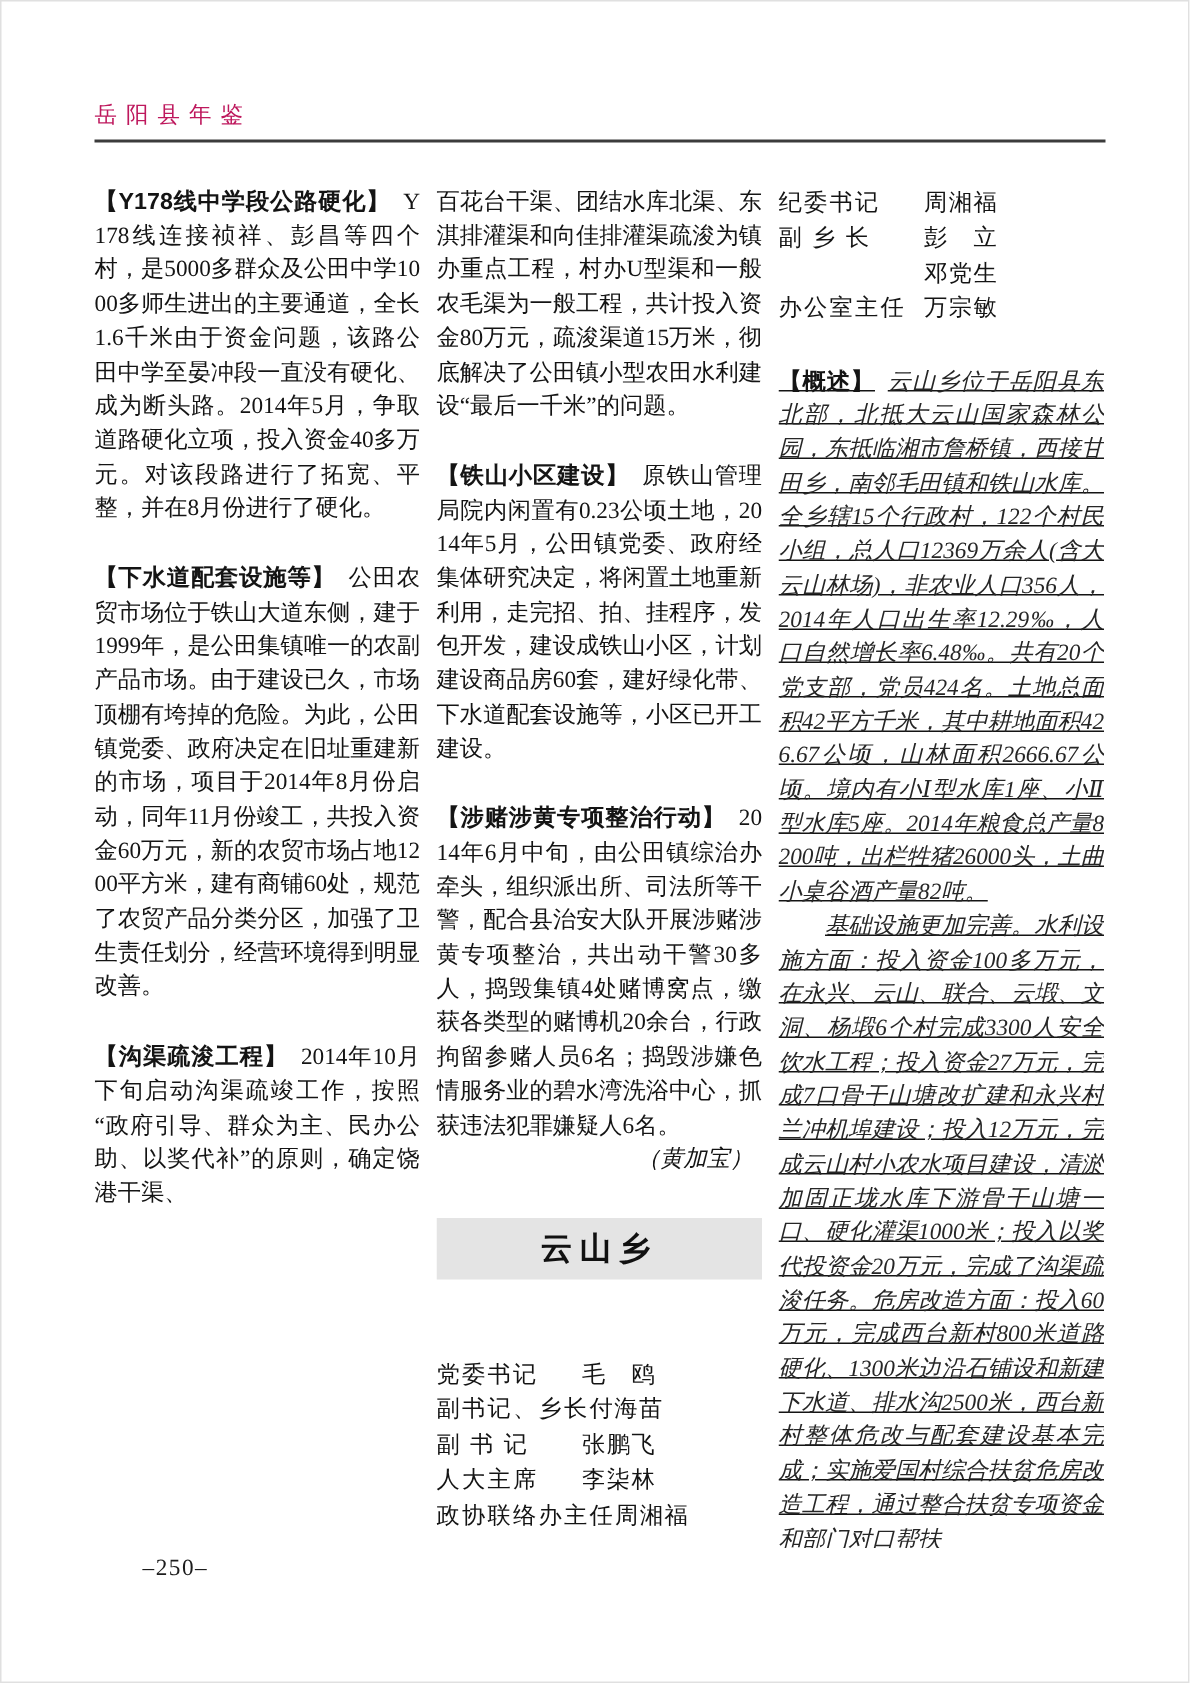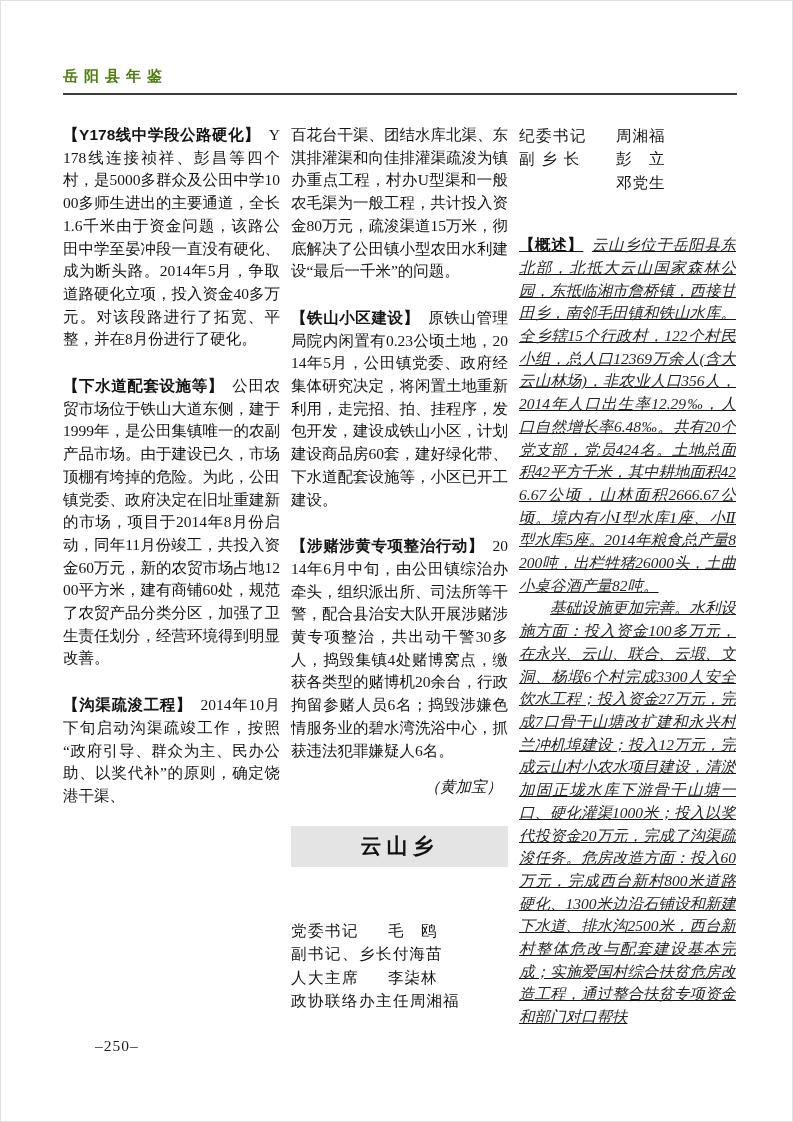--- a/index.html
+++ b/index.html
@@ -14,24 +14,24 @@
     font-family:"Liberation Serif","DejaVu Serif",serif;
     overflow:hidden;
   }
   .content {
     position:absolute;
     left:62px; top:66px;
     width:674px;
   }
   .running-head {
     font-family:"Liberation Sans","DejaVu Sans",sans-serif;
-    font-weight:700;
+    font-weight:400;
     font-size:15px;
     letter-spacing:6px;
-    color:#4d7c0f;
+    color:#be185d;
   }
   .head-rule {
     margin-top:7px;
     border-bottom:2.5px solid #3c3c3c;
   }
   .columns {
     margin-top:29px;
     display:flex;
     gap:11px;
     height:908px;
@@ -53,21 +53,21 @@
     font-weight:700;
     margin-right:0.55em;
   }
   .kai { font-style:italic; color:#262626; }
   .attribution {
     font-size:15.5px;
     line-height:22.7px;
     text-align:right;
     font-style:italic;
     padding-right:6px;
-    margin-top:14px;
+    margin-top:0;
   }
   .section-box {
     margin:27px 0 52px 0;
     height:41px;
     background:#e4e4e4;
     display:flex;
     align-items:center;
     justify-content:center;
     font-family:"Liberation Sans","DejaVu Sans",sans-serif;
     font-weight:700;
@@ -80,21 +80,21 @@
     display:flex;
     line-height:23.4px;
     white-space:nowrap;
   }
   .otitle {
     flex:none;
     min-width:97px;
     letter-spacing:1.5px;
   }
   .oname { letter-spacing:1px; }
-  .officials.top { margin-bottom:40px; }
+  .officials.top { margin-bottom:26px; }
   .overview { margin-bottom:0;text-decoration:underline; }
   .overview .p2 { text-indent:2em; }
   .page-number {
     position:absolute;
     left:74px; top:1036px;
     font-size:15.5px;
     letter-spacing:1px;
     color:#1c1c1c;
     margin-left:20px;
   }
@@ -127,20 +127,24 @@
         <div class="officials">
           <div class="orow">
               <span class="otitle">党委书记</span>
               <span class="oname">毛　鸥</span>
             </div>
           <div class="orow">
               <span class="otitle">副书记、乡长</span>
               <span class="oname">付海苗</span>
             </div>
           <div class="orow">
+              <span class="otitle">副 书 记</span>
+              <span class="oname">张鹏飞</span>
+            </div>
+          <div class="orow">
               <span class="otitle">人大主席</span>
               <span class="oname">李柒林</span>
             </div>
           <div class="orow">
               <span class="otitle">政协联络办主任</span>
               <span class="oname">周湘福</span>
             </div>
         </div>
       </div>
 
@@ -151,20 +155,24 @@
               <span class="oname">周湘福</span>
             </div>
           <div class="orow">
               <span class="otitle">副 乡 长</span>
               <span class="oname">彭　立</span>
             </div>
           <div class="orow">
               <span class="otitle"></span>
               <span class="oname">邓党生</span>
             </div>
+          <div class="orow">
+              <span class="otitle">办公室主任</span>
+              <span class="oname">万宗敏</span>
+            </div>
         </div>
 
         <div class="overview">
           <p class="entry" style="margin-bottom:0;"><span class="entry-title">【概述】</span><span class="kai">云山乡位于岳阳县东北部，北抵大云山国家森林公园，东抵临湘市詹桥镇，西接甘田乡，南邻毛田镇和铁山水库。全乡辖15个行政村，122个村民小组，总人口12369万余人(含大云山林场)，非农业人口356人，2014年人口出生率12.29‰，人口自然增长率6.48‰。共有20个党支部，党员424名。土地总面积42平方千米，其中耕地面积426.67公顷，山林面积2666.67公顷。境内有小Ⅰ型水库1座、小Ⅱ型水库5座。2014年粮食总产量8200吨，出栏牲猪26000头，土曲小桌谷酒产量82吨。</span></p>
           <p class="entry kai p2" style="margin-bottom:0;">基础设施更加完善。水利设施方面：投入资金100多万元，在永兴、云山、联合、云塅、文洞、杨塅6个村完成3300人安全饮水工程；投入资金27万元，完成7口骨干山塘改扩建和永兴村兰冲机埠建设；投入12万元，完成云山村小农水项目建设，清淤加固正垅水库下游骨干山塘一口、硬化灌渠1000米；投入以奖代投资金20万元，完成了沟渠疏浚任务。危房改造方面：投入60万元，完成西台新村800米道路硬化、1300米边沿石铺设和新建下水道、排水沟2500米，西台新村整体危改与配套建设基本完成；实施爱国村综合扶贫危房改造工程，通过整合扶贫专项资金和部门对口帮扶</p>
         </div>
       </div>
 
     </div>
   </div>

